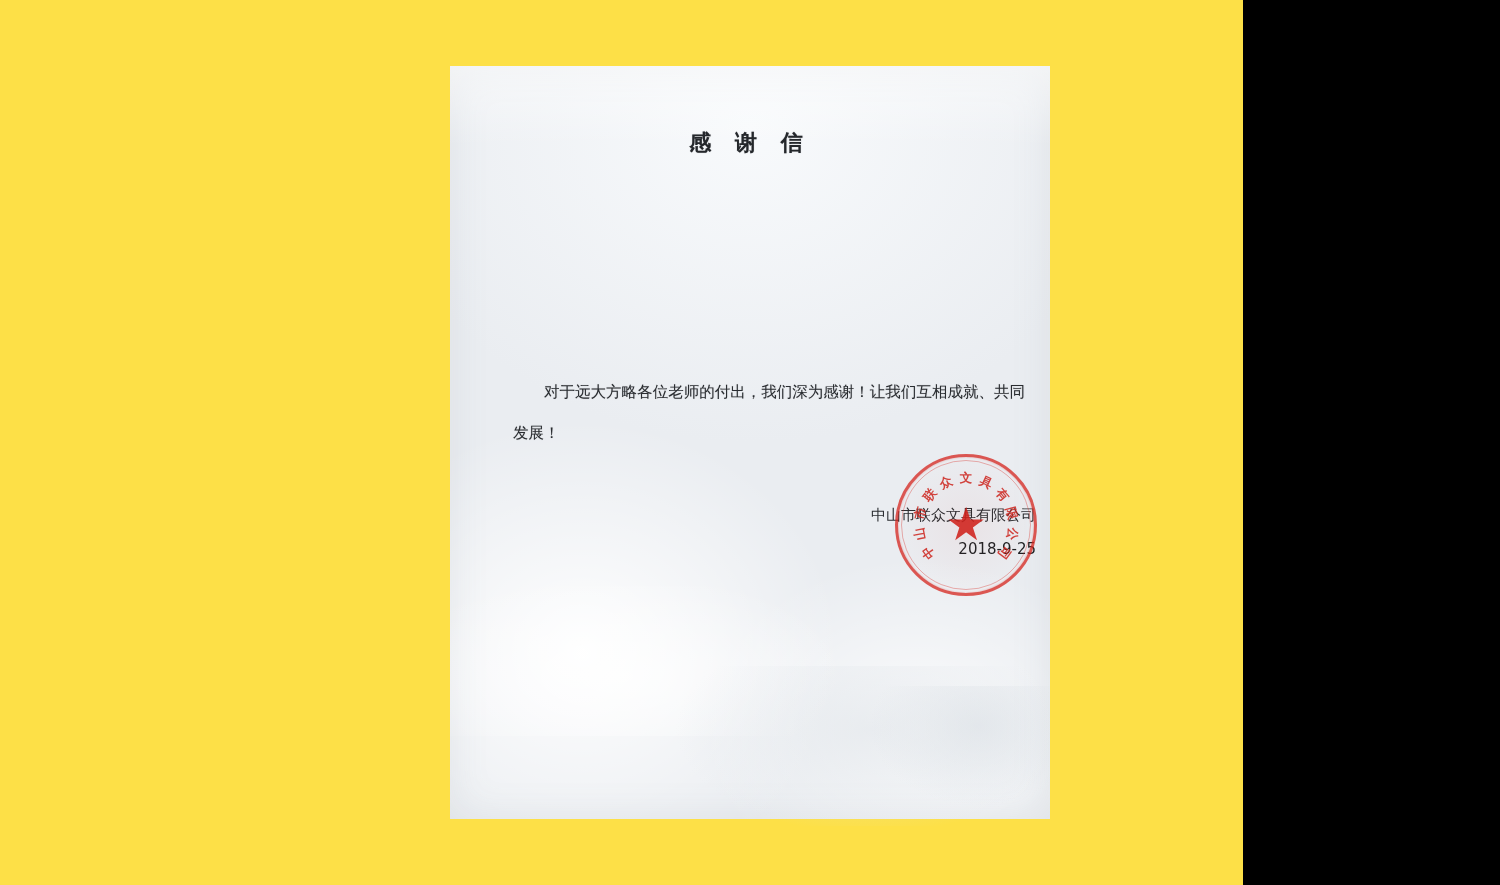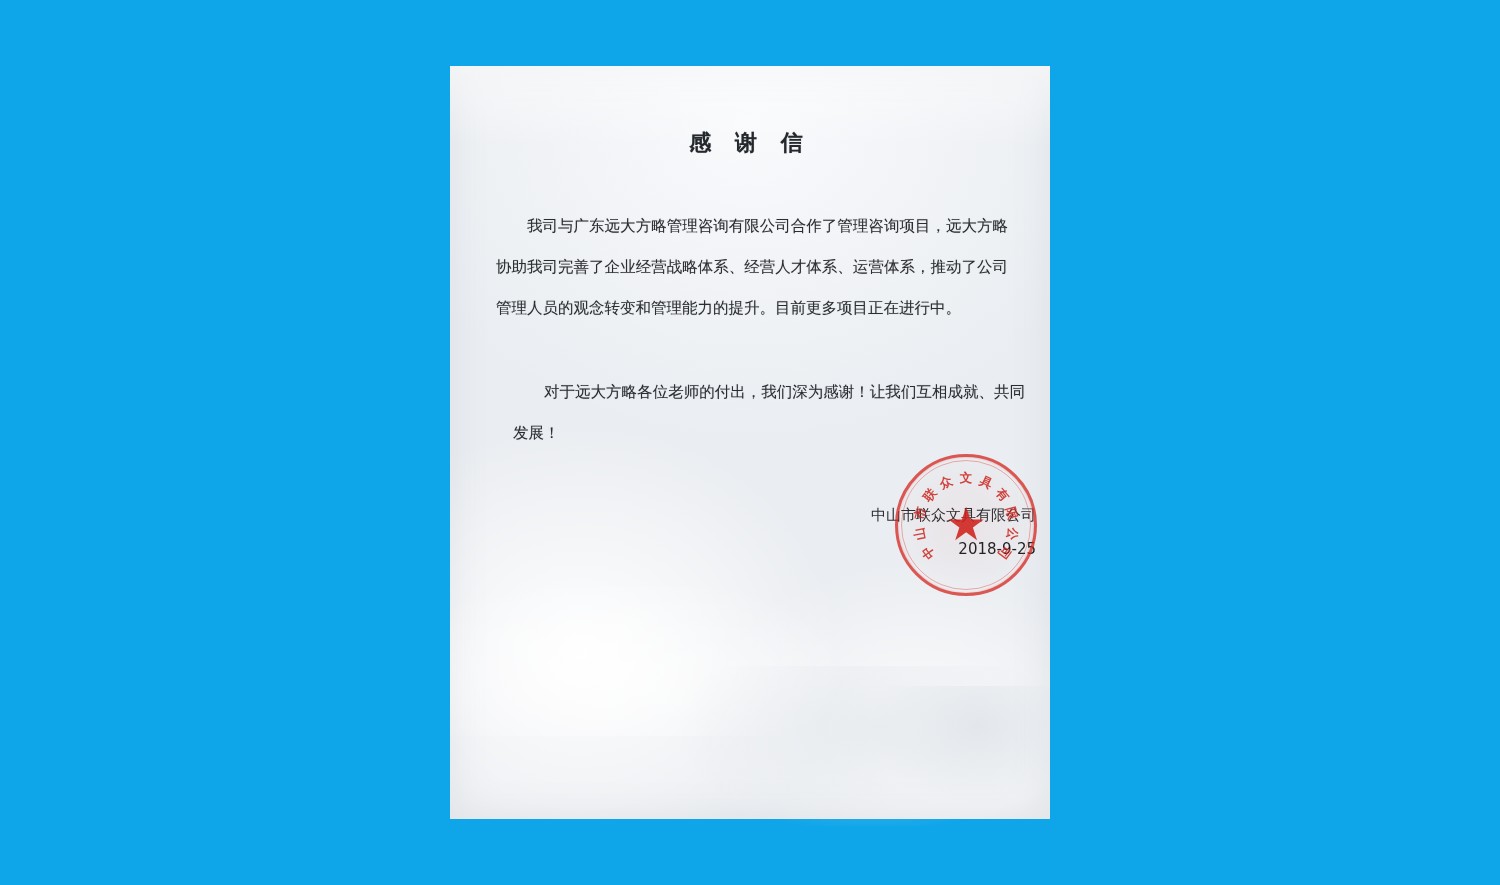--- a/index.html
+++ b/index.html
@@ -8,23 +8,23 @@
     background: #000000;
     width: 1500px;
     height: 885px;
     overflow: hidden;
   }
   body {
     font-family: "Liberation Serif", serif;
   }
   #stage {
     position: relative;
-    width: 1500px;
+    width: 1243px;
     height: 885px;
-    background: #0ea5e9;
+    background: #fde047;
   }
 
   
   #paper {
     position: absolute;
     left: 450px;
     top: 66px;
     width: 600px;
     height: 753px;
     background:
@@ -186,21 +186,20 @@
   <div id="paper">
     <div class="crease c3"></div>
     <div class="crease c1"></div>
     <div class="crease c2"></div>
     <div class="crease c4"></div>
 
     <div id="content">
 
       <div class="doc-title">感 谢 信</div>
 
-      <div class="body-block" id="para1"><span class="indent"></span><span>我司与广东远大方略管理咨询有限公司合作了管理咨询项目，远大方略协助我司完善了企业经营战略体系、经营人才体系、运营体系，推动了公司管理人员的观念转变和管理能力的提升。目前更多项目正在进行中。</span></div>
 
       <div class="body-block" id="para2"><span class="indent"></span><span>对于远大方略各位老师的付出，我们深为感谢！让我们互相成就、共同发展！</span></div>
 
       <div class="sign-block">
         <div>中山市联众文具有限公司</div>
         <div class="sign-date">2018-9-25</div>
       </div>
 
       <div id="stamp">
         <div class="smudge"></div>

